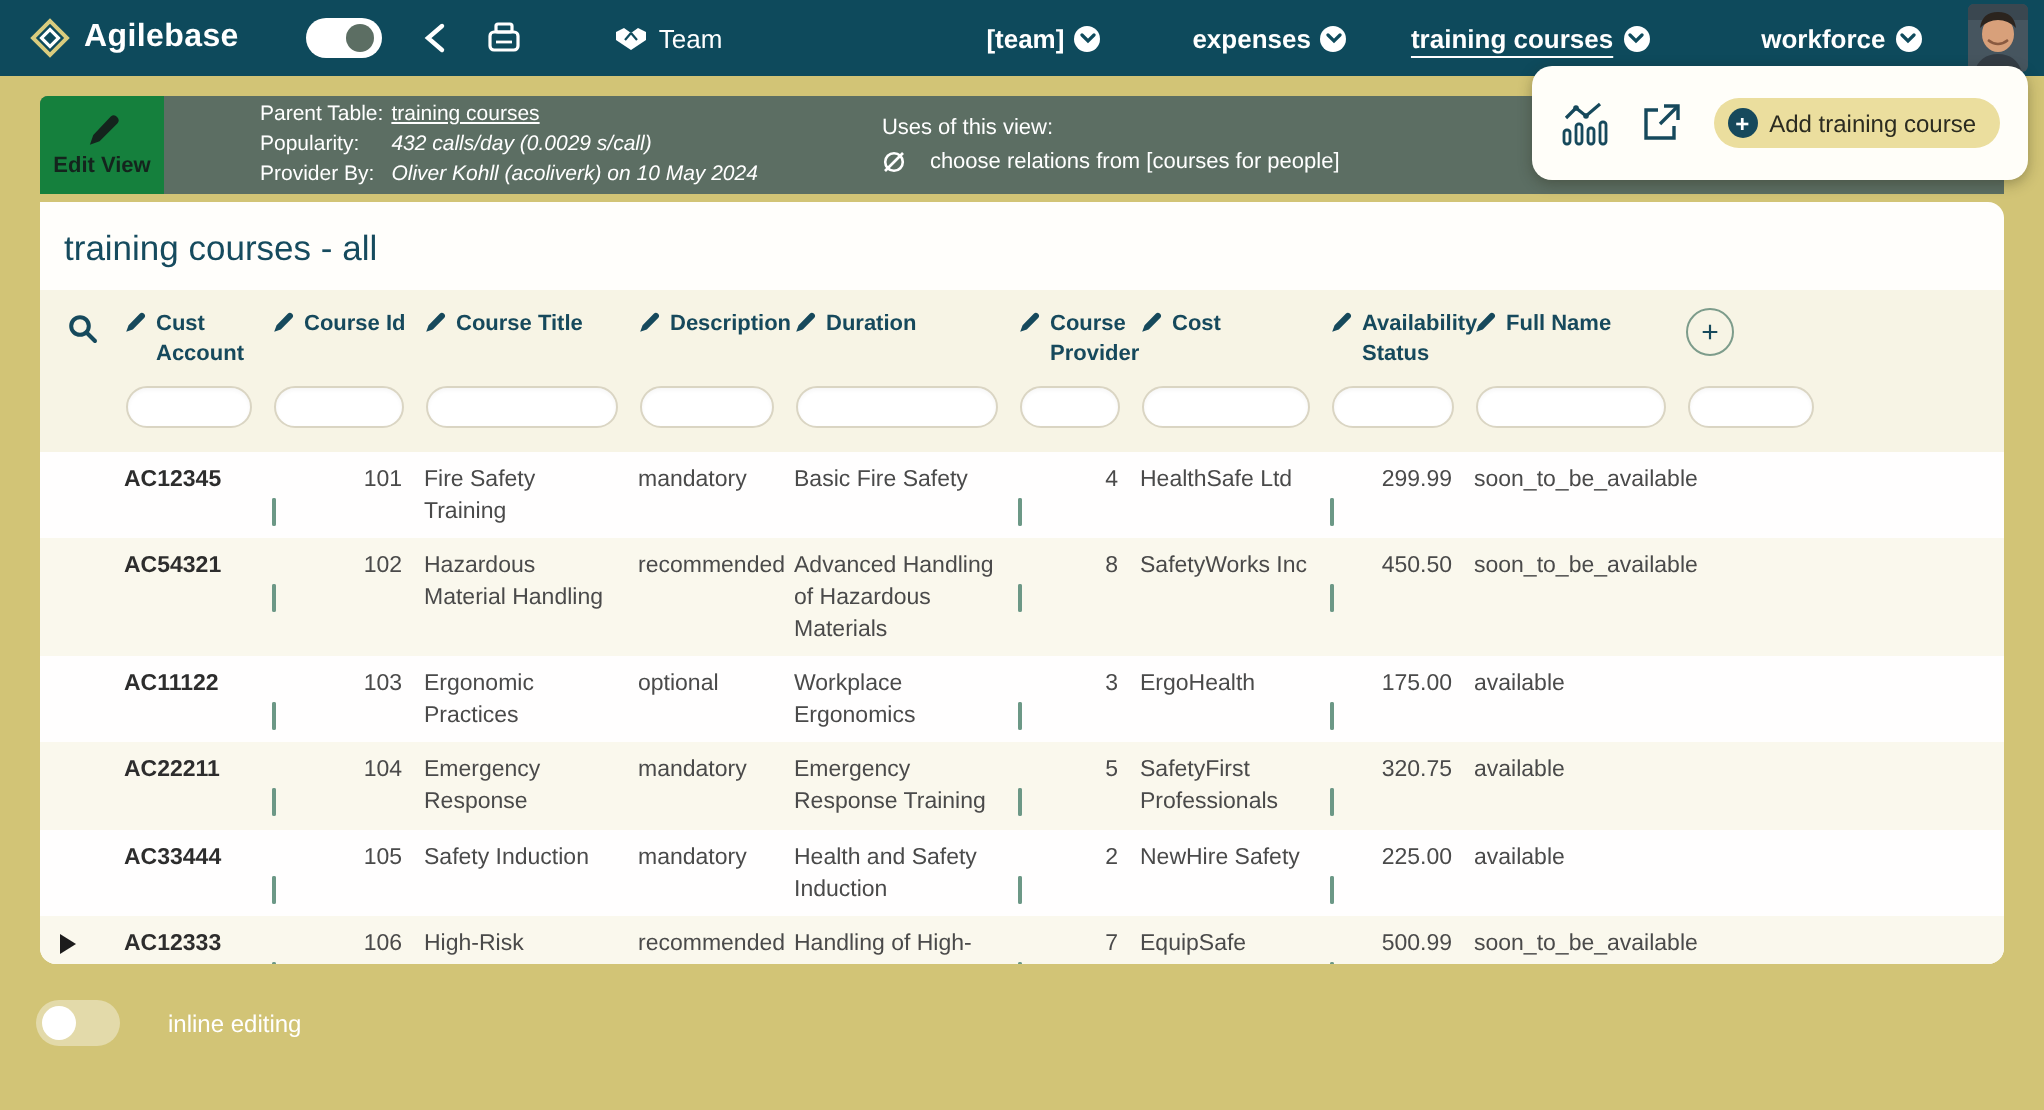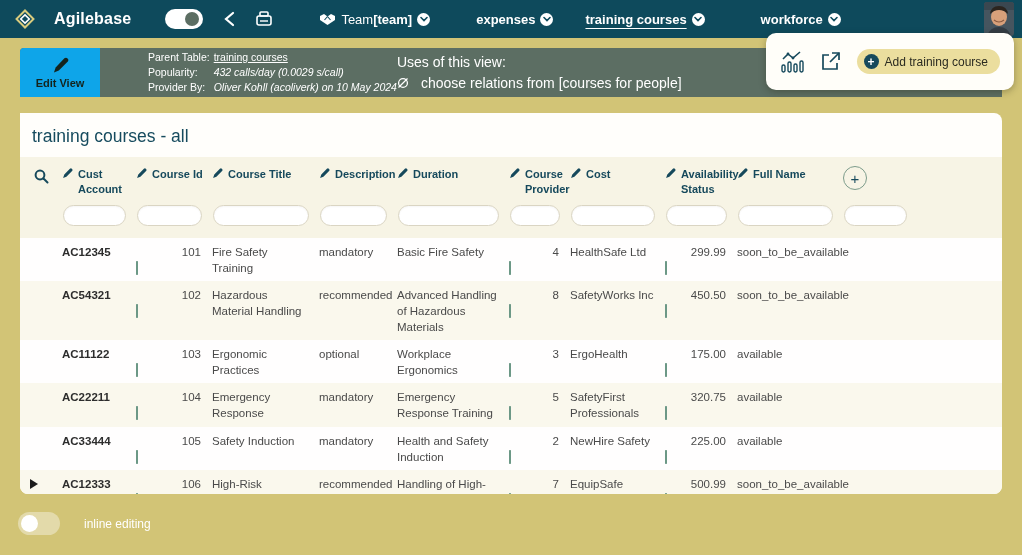--- a/index.html
+++ b/index.html
@@ -8,83 +8,83 @@
     font-family:"Liberation Sans", sans-serif;
     background:#d2c476;
     position:relative;
     overflow:hidden;
   }
   
   .topbar {
     height:38px; background:#0e4a5c; display:flex; align-items:center;
     padding:0 8px 0 14px; color:#fff; position:relative; z-index:5;
   }
-  .logo-wrap { display:flex; align-items:center; gap:18px; }
+  .logo-wrap { display:flex; align-items:center; gap:6px; }
   .brand-name { font-size:16px; font-weight:bold; letter-spacing:.2px; }
   .nav-toggle {
     margin-left:34px; width:38px; height:20px; background:#fff; border-radius:10px;
     position:relative; cursor:pointer; flex-shrink:0;
   }
   .nav-toggle .knob {
     position:absolute; right:4px; top:3px; width:14px; height:14px; border-radius:50%;
     background:#5c6e63;
   }
   .nav-icon { margin-left:20px; display:flex; align-items:center; cursor:pointer; }
   .team-item { margin-left:46px; display:flex; align-items:center; gap:5px; font-size:13px; cursor:pointer; }
   .menu-item { display:flex; align-items:center; gap:5px; font-size:13px; font-weight:bold; cursor:pointer; white-space:nowrap; }
-  .menu-item.m-team { }
+  .menu-item.m-team { margin-left:132px; }
   .menu-item.m-expenses { margin-left:46px; }
   .menu-item.m-training { margin-left:32px; }
   .menu-item.m-training .menu-label { text-decoration:underline; text-underline-offset:4px; }
   .menu-item.m-workforce { margin-left:56px; }
   .chev-circle {
     width:13px; height:13px; border-radius:50%; background:#fff; display:inline-flex;
     align-items:center; justify-content:center; flex-shrink:0;
   }
   .avatar { margin-left:auto; width:30px; height:34px; border-radius:3px; overflow:hidden; cursor:pointer; flex-shrink:0; }
   
   .viewbar {
     margin:10px 20px 0; height:49px; background:#5c6e63; display:flex; align-items:stretch;
     border-radius:4px 4px 0 0; position:relative; z-index:1; color:#fff;
   }
   .edit-view {
-    width:80px; background:#0ea5e9; color:#14241d; display:flex; flex-direction:column;
+    width:62px; background:#15803d; color:#14241d; display:flex; flex-direction:column;
     align-items:center; justify-content:center; gap:3px; font-size:11px; font-weight:bold;
     border-radius:4px 0 0 0; cursor:pointer; flex-shrink:0;
   }
   .meta-grid {
     margin-left:48px; display:grid; grid-template-columns:auto auto; column-gap:4px;
     font-size:10.5px; align-content:center; line-height:1.45;
   }
   .meta-label { }
   .meta-value { }
   .italic { font-style:italic; }
   .underline { text-decoration:underline; }
-  .uses-block { font-size:14px; align-self:center; line-height:1.5; }
+  .uses-block { margin-left:62px; font-size:11px; align-self:center; line-height:1.5; }
   .uses-line2 { display:flex; align-items:center; gap:12px; }
   
   .actions-card {
     position:absolute; top:33px; right:8px; z-index:6; background:#fffef9;
     border-radius:10px; box-shadow:0 2px 7px rgba(40,40,20,.35);
     display:flex; align-items:center; gap:16px; padding:12px 14px; height:57px;
   }
   .icon-btn { display:flex; align-items:center; cursor:pointer; }
   .add-btn {
     display:flex; align-items:center; gap:6px; background:#ebde9e; border:none;
     border-radius:14px; padding:5px 12px 5px 7px; font-size:12px; color:#2b2b20;
     font-family:"Liberation Sans",sans-serif; cursor:pointer; white-space:nowrap;
   }
   .plus-disc {
     width:15px; height:15px; border-radius:50%; background:#16495c; color:#fff;
     display:inline-flex; align-items:center; justify-content:center; font-size:12px;
     font-weight:bold; line-height:1; flex-shrink:0;
   }
   
   .card {
-    margin:16px 20px; height:381px; background:#fffefb; border-radius:0 8px 8px 8px;
+    margin:4px 20px; height:381px; background:#fffefb; border-radius:0 8px 8px 8px;
     display:flex; flex-direction:column; position:relative; z-index:2; overflow:hidden;
   }
   .card-title { color:#164b5e; font-size:17.5px; padding:13px 12px 10px; }
   .grid-row { display:grid; grid-template-columns:42px 74px 76px 107px 78px 112px 61px 95px 72px 106px 74px 1fr; }
   .thead { background:#f7f4e5; padding-top:6px; }
   .th {
     display:flex; gap:5px; color:#16495c; font-weight:bold; font-size:11px;
     line-height:1.35; padding:4px 6px 2px 0; align-items:flex-start;
   }
   .th .pencil { flex-shrink:0; margin-top:1px; }

